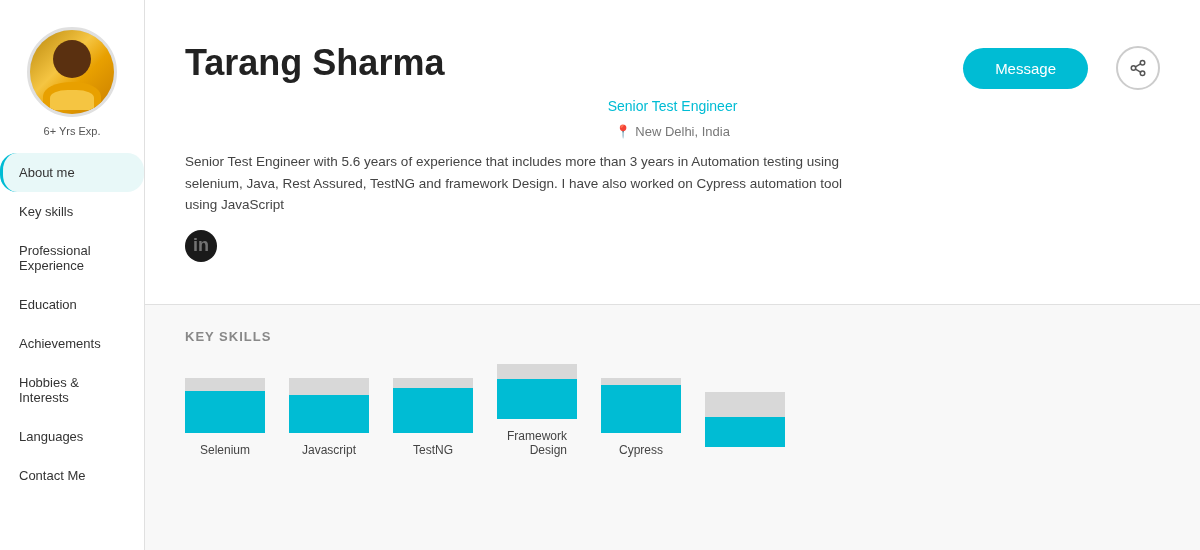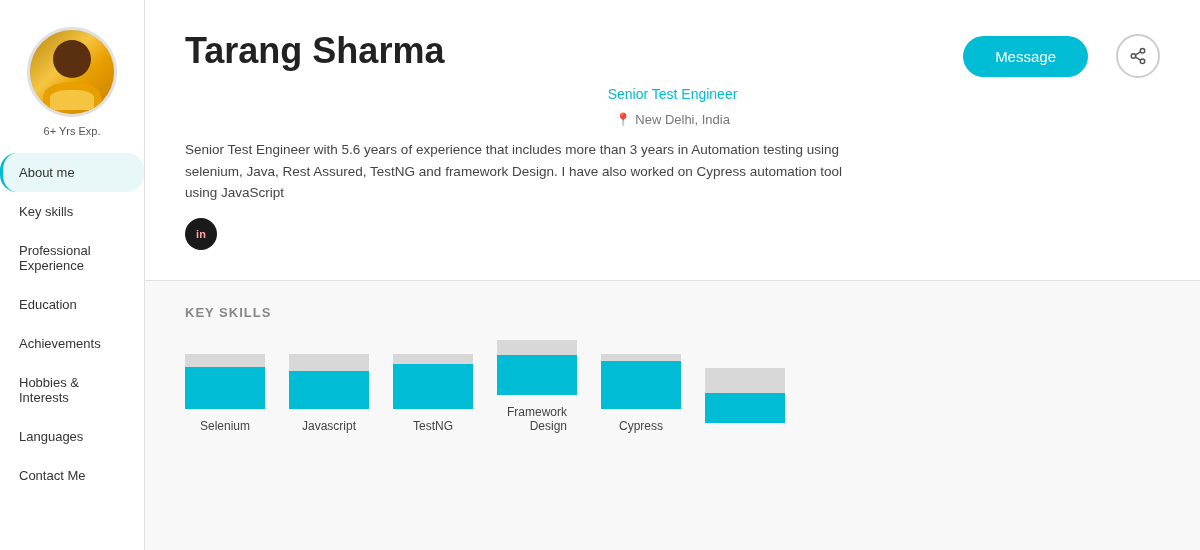--- a/index.html
+++ b/index.html
@@ -97,21 +97,21 @@
     .main {
       flex: 1;
       display: flex;
       flex-direction: column;
       overflow: hidden;
     }
 
     
     .about-panel {
       background: #fff;
-      padding: 30px 40px;
+      padding: 42px 40px;
       border-bottom: 1px solid #e0e0e0;
     }
     .name-row {
       display: flex;
       align-items: flex-start;
       justify-content: space-between;
       margin-bottom: 8px;
     }
     .name {
       font-size: 36px;
@@ -174,22 +174,22 @@
       margin-bottom: 14px;
     }
     .linkedin-icon {
       width: 32px;
       height: 32px;
       background: #1a1a1a;
       border-radius: 50%;
       display: flex;
       align-items: center;
       justify-content: center;
-      color: #fca5a5;
-      font-size: 11px;
+      color: #737373;
+      font-size: 18px;
       font-weight: bold;
       cursor: pointer;
     }
 
     
     .skills-panel {
       background: #f8f8f8;
       padding: 24px 40px;
       flex: 1;
       overflow: hidden;

